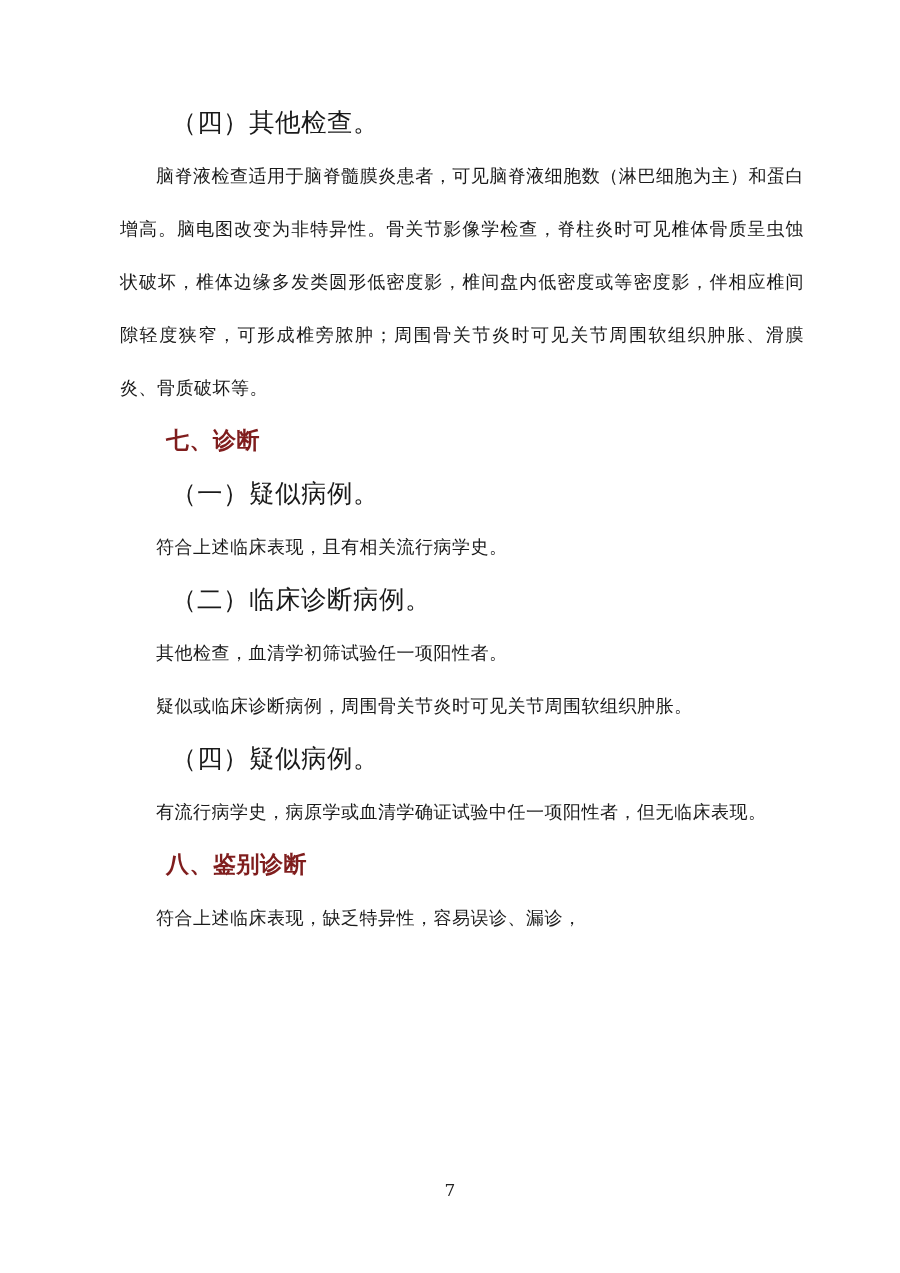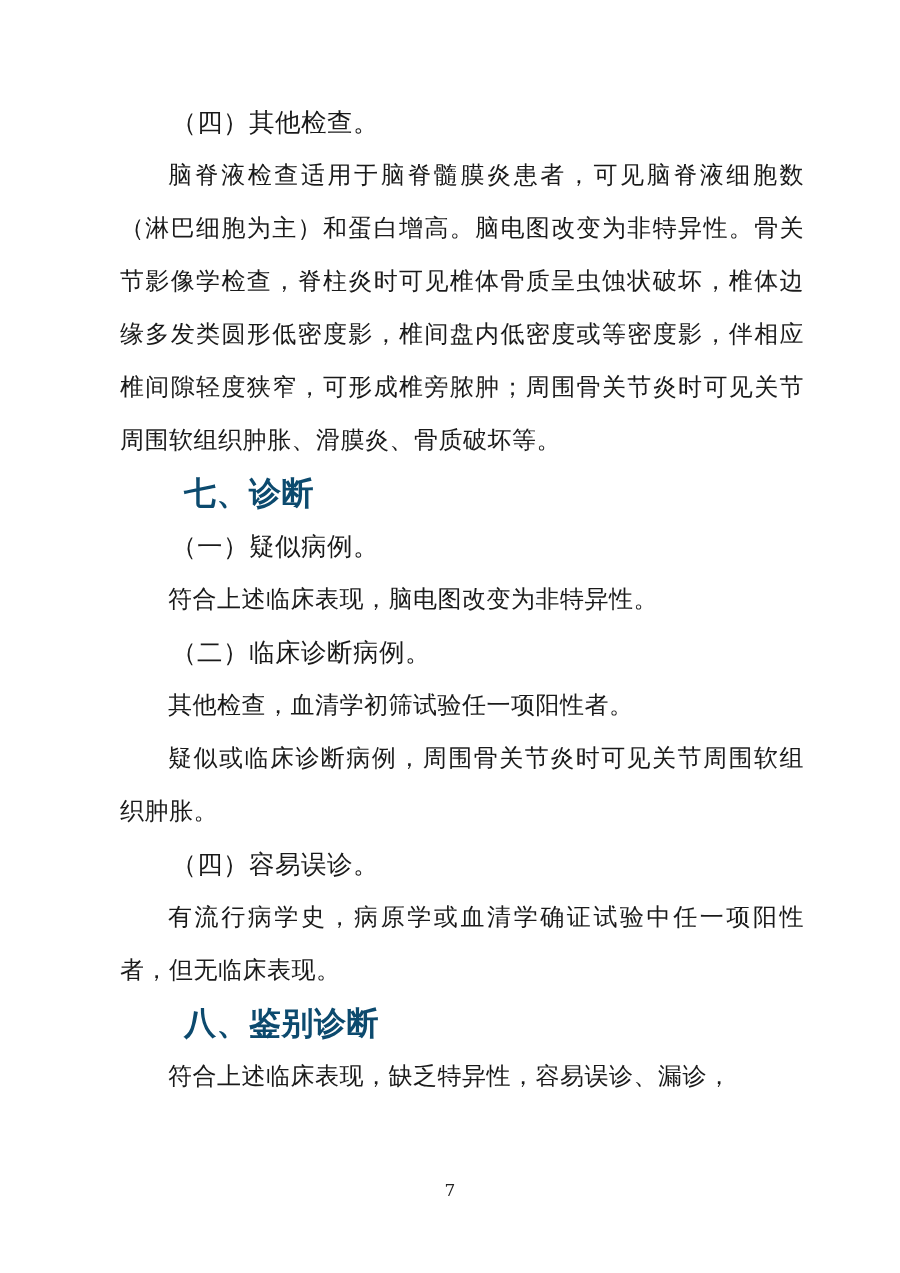--- a/index.html
+++ b/index.html
@@ -18,37 +18,37 @@
   }
   .content {
     position: absolute;
     left: 108px;
     top: 96px;
     width: 684px;
     margin-left: 12px;
   }
   .para {
     font-family: "DejaVu Serif", "Liberation Serif", serif;
-    font-size: 24px;
+    font-size: 18px;
     line-height: 53px;
     color: #1a1a1a;
     text-align: justify;
     text-justify: inter-character;
     margin: 0;
     letter-spacing: 0.5px;
   }
   .indent {
     text-indent: 2em;
   }
   .heading {
     font-family: "DejaVu Sans", "Liberation Sans", sans-serif;
-    font-size: 32px;
+    font-size: 23px;
     font-weight: bold;
     line-height: 53px;
-    color: #0c4a6e;
+    color: #7f1d1d;
     text-indent: 2em;
     margin: 0;
     letter-spacing: 0.5px;
   }
   .sub-heading {
     font-family: "DejaVu Serif", "Liberation Serif", serif;
     font-size: 25.5px;
     line-height: 53px;
     color: #1a1a1a;
     text-indent: 2em;
@@ -68,23 +68,23 @@
 </style>
 </head>
 <body>
 
 <div class="page">
   <div class="content">
     <p class="sub-heading">（四）其他检查。</p>
     <p class="para indent">脑脊液检查适用于脑脊髓膜炎患者，可见脑脊液细胞数（淋巴细胞为主）和蛋白增高。脑电图改变为非特异性。骨关节影像学检查，脊柱炎时可见椎体骨质呈虫蚀状破坏，椎体边缘多发类圆形低密度影，椎间盘内低密度或等密度影，伴相应椎间隙轻度狭窄，可形成椎旁脓肿；周围骨关节炎时可见关节周围软组织肿胀、滑膜炎、骨质破坏等。</p>
     <p class="heading">七、诊断</p>
     <p class="sub-heading">（一）疑似病例。</p>
-    <p class="para indent">符合上述临床表现，脑电图改变为非特异性。</p>
+    <p class="para indent">符合上述临床表现，且有相关流行病学史。</p>
     <p class="sub-heading">（二）临床诊断病例。</p>
     <p class="para indent">其他检查，血清学初筛试验任一项阳性者。</p>
     <p class="para indent">疑似或临床诊断病例，周围骨关节炎时可见关节周围软组织肿胀。</p>
-    <p class="sub-heading">（四）容易误诊。</p>
+    <p class="sub-heading">（四）疑似病例。</p>
     <p class="para indent">有流行病学史，病原学或血清学确证试验中任一项阳性者，但无临床表现。</p>
     <p class="heading">八、鉴别诊断</p>
     <p class="para indent">符合上述临床表现，缺乏特异性，容易误诊、漏诊，</p>
   </div>
   <div class="page-number">7</div>
 </div>
 
 </body></html>

